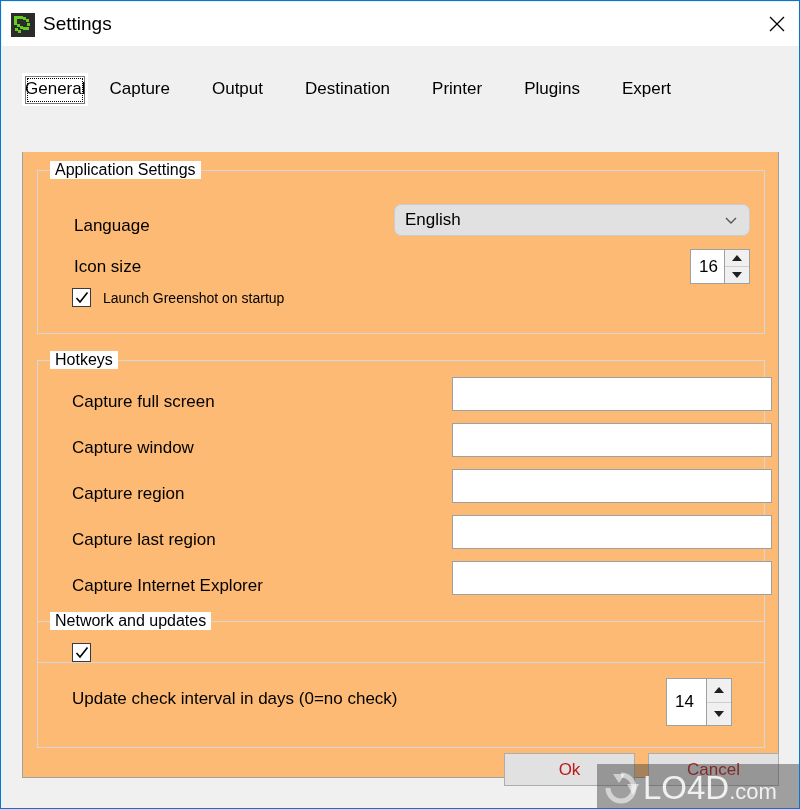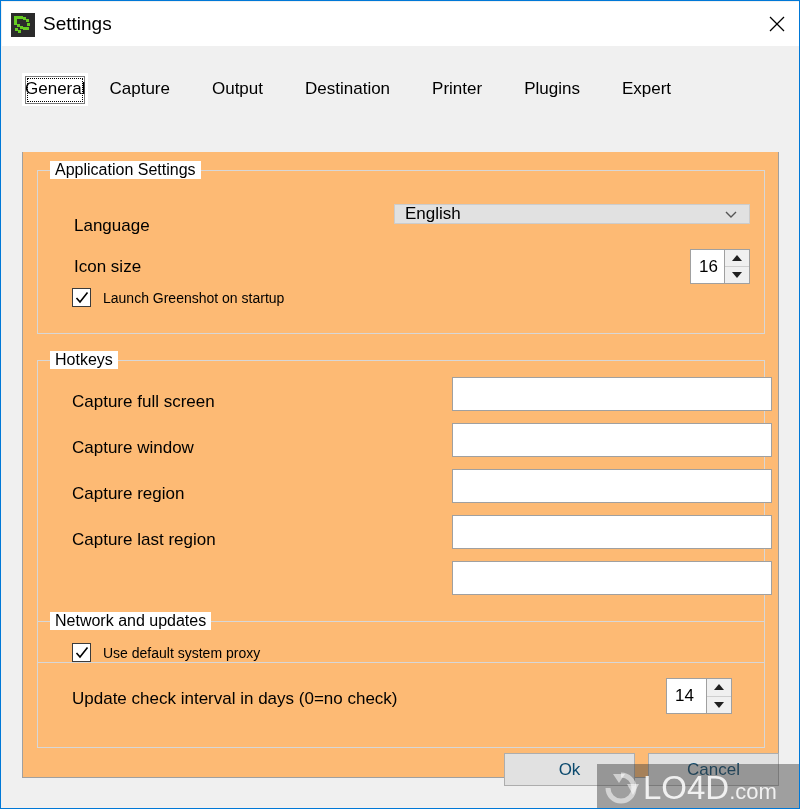--- a/index.html
+++ b/index.html
@@ -225,21 +225,21 @@
     cursor: text;
   }
 
   
   .dlgbutton {
     position: absolute;
     background: #e1e1e1;
     border: 1px solid #adadad;
     box-sizing: border-box;
     font-size: 17px;
-    color: #0c4a6e;
+    color: #b91c1c;
     text-align: center;
     line-height: 31px;
     cursor: default;
   }
   #btn-ok     { left: 503px; top: 752px; width: 131px; height: 33px; }
   #btn-cancel { left: 647px; top: 752px; width: 131px; height: 33px; }
 
   
   #watermark {
     position: absolute;
@@ -325,21 +325,21 @@
     </div>
   </div>
 
   <div id="tabpage">
 
     <div class="groupbox" id="gb-application">
       <div class="gb-title">Application Settings</div>
 
       <div class="fld-label" style="left:36px; top:45px;">Language</div>
 
-      <div class="combobox" style="left:356px; top:33px; width:356px; height:20px;">
+      <div class="combobox" style="left:356px; top:33px; width:356px; height:32px;border-radius:7px;">
         <span class="cb-value">English</span>
         <span class="cb-arrow">
           <svg width="14" height="14" viewBox="0 0 14 14">
             <polyline points="2,5 7,10 12,5" fill="none" stroke="#555" stroke-width="1.4"></polyline>
           </svg>
         </span>
       </div>
 
       <div class="fld-label" style="left:36px; top:86px;">Icon size</div>
 
@@ -377,38 +377,38 @@
 
       <div class="fld-label" style="left:34px; top:77px;">Capture window</div>
       <div class="textbox" style="left:414px; top:62px; width:320px; height:34px;"></div>
 
       <div class="fld-label" style="left:34px; top:123px;">Capture region</div>
       <div class="textbox" style="left:414px; top:108px; width:320px; height:34px;"></div>
 
       <div class="fld-label" style="left:34px; top:169px;">Capture last region</div>
       <div class="textbox" style="left:414px; top:154px; width:320px; height:34px;"></div>
 
+      <div class="fld-label" style="left:34px; top:215px;">Capture Internet Explorer</div>
       <div class="textbox" style="left:414px; top:200px; width:320px; height:34px;"></div>
     </div>
 
     <div class="groupbox" id="gb-network">
       <div class="gb-title">Network and updates</div>
 
       <div class="checkrow" style="left:34px; top:21px;">
         <span class="checkbox-box">
           <svg width="16" height="16" viewBox="0 0 16 16">
             <polyline points="2.5,8 6,12 13.5,2.5" fill="none" stroke="#000" stroke-width="1.6"></polyline>
           </svg>
         </span>
-        <span class="cb-label">Use default system proxy</span>
       </div>
 
       <div class="fld-label" style="left:34px; top:67px;">Update check interval in days (0=no check)</div>
 
-      <div class="spinner" style="left:628px; top:56px; width:66px; height:36px;">
+      <div class="spinner" style="left:628px; top:56px; width:66px; height:48px;">
         <span class="sp-value">14</span>
         <span class="sp-btns">
           <span class="sp-up">
             <svg width="10" height="6" viewBox="0 0 10 6">
                 <polygon points="5,0 10,6 0,6" fill="#202020"></polygon>
               </svg>
           </span>
           <span class="sp-down">
             <svg width="10" height="6" viewBox="0 0 10 6">
                 <polygon points="0,0 10,0 5,6" fill="#202020"></polygon>

